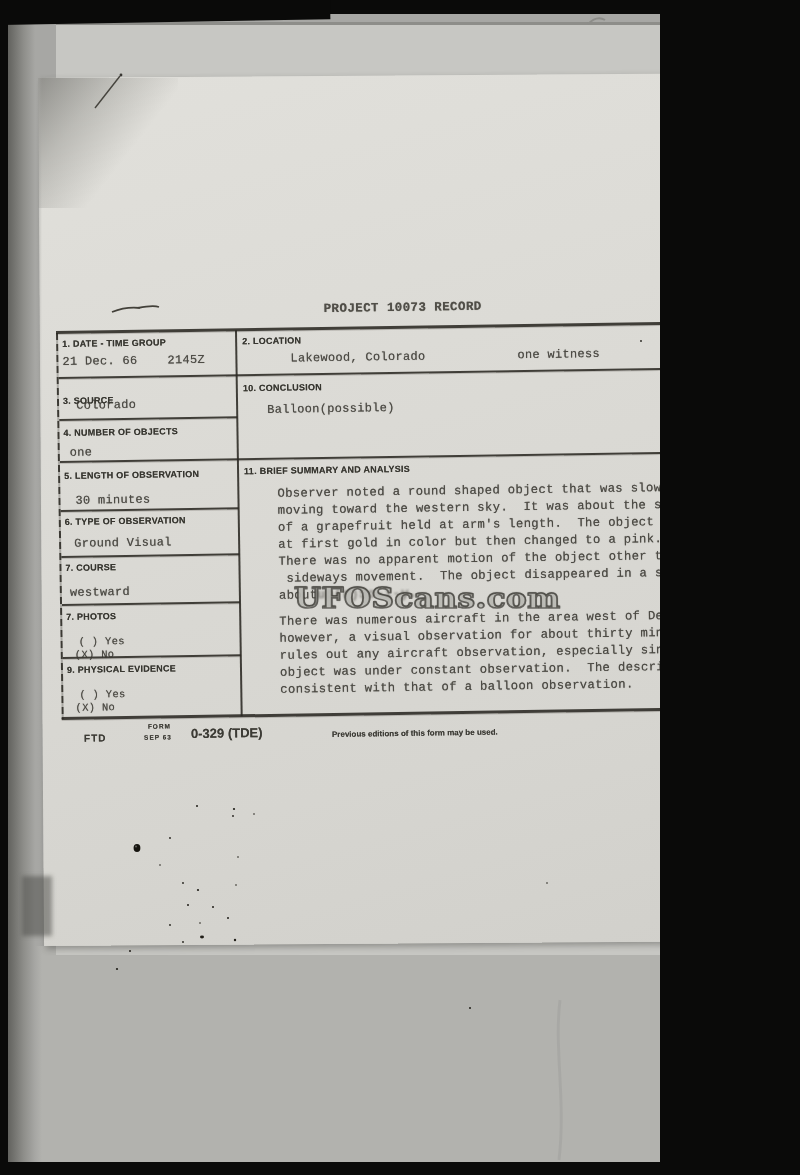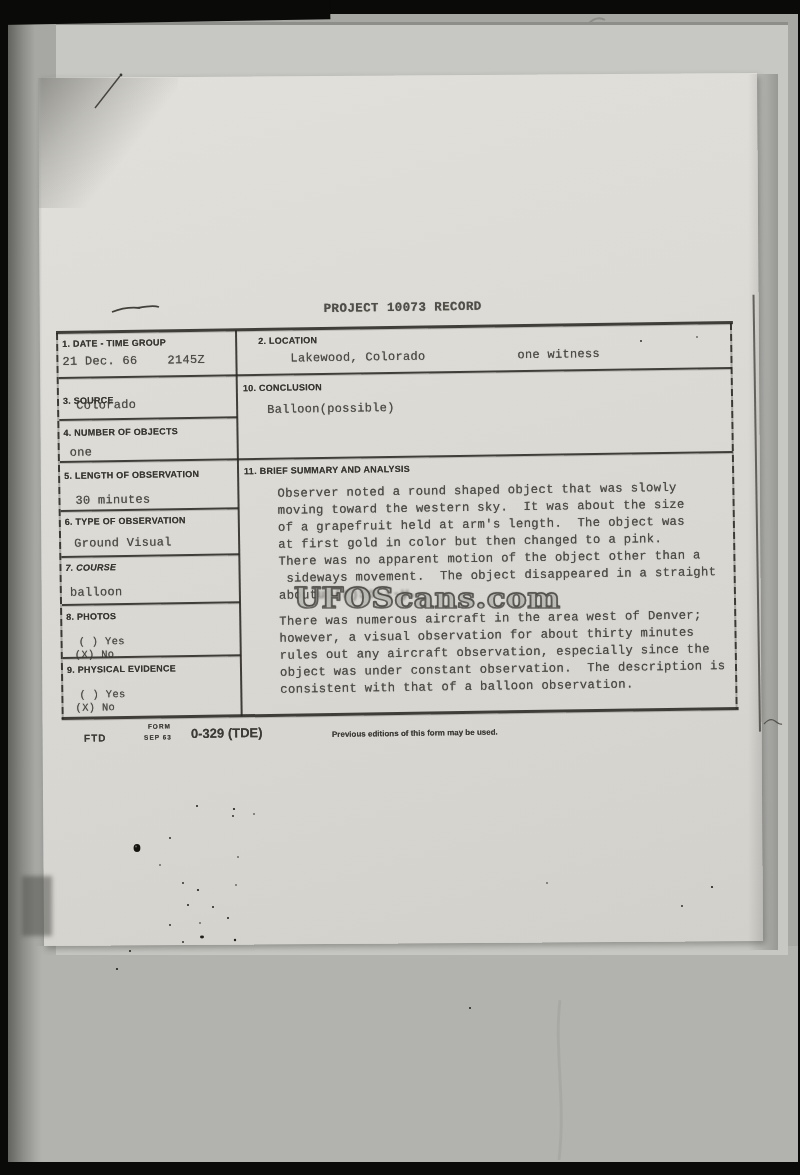--- a/index.html
+++ b/index.html
@@ -1,16 +1,16 @@
 <!DOCTYPE html>
 <html><head>
 <meta charset="utf-8">
 <style>
   html,body{margin:0;padding:0;background:#0a0a09;}
-  .scene{position:relative;width:800px;height:1175px;overflow:hidden;background:#0a0a09;
+  .scene{position:relative;width:660px;height:1175px;overflow:hidden;background:#0a0a09;
          font-family:"Liberation Sans",sans-serif;}
   .abs{position:absolute;}
   
   .scan-bg{left:6px;top:14px;width:792px;height:1149px;background:#a7a7a4;}
   .scan-bg-bottom{left:6px;top:946px;width:792px;height:217px;background:#b2b2ae;}
   .backing{left:56px;top:22px;width:732px;height:930px;background:#c7c7c3;border-top:3px solid #8d8d89;}
   .paper{left:38px;top:78px;width:719px;height:868px;
          background:linear-gradient(165deg,#e1e0db 0%,#dcdbd6 35%,#d6d5d0 75%,#d1d0cb 100%);
          transform:rotate(-0.4deg);transform-origin:0 0;
          box-shadow:2px 3px 6px rgba(40,40,38,0.35);}
@@ -89,43 +89,43 @@
       <div class="hl" style="left:0;top:177px;width:178px;"></div>
       <div class="hl" style="left:0;top:223px;width:178px;"></div>
       <div class="hl" style="left:0;top:271px;width:178px;"></div>
       <div class="hl" style="left:0;top:324px;width:178px;"></div>
 
       <div class="vl" style="left:695px;top:-28px;height:437px;width:1.6px;opacity:0.75;"></div>
 
       <div class="lbl" style="left:4px;top:6px;">1. DATE - TIME GROUP</div>
       <div class="typed" style="left:4px;top:22px;">21 Dec. 66    2145Z</div>
 
-      <div class="lbl" style="left:184px;top:6px;margin-left:16px;">2. LOCATION</div>
+      <div class="lbl" style="left:184px;top:6px;">2. LOCATION</div>
       <div class="typed" style="left:232px;top:22px;">Lakewood, Colorado</div>
       <div class="typed" style="left:459px;top:22px;">one witness</div>
 
       <div class="lbl" style="left:4px;top:63px;">3. SOURCE</div>
       <div class="typed" style="left:17px;top:66px;">Colorado</div>
 
       <div class="lbl" style="left:184px;top:53px;">10. CONCLUSION</div>
       <div class="typed" style="left:208px;top:73px;">Balloon(possible)</div>
 
       <div class="lbl" style="left:4px;top:95px;">4. NUMBER OF OBJECTS</div>
       <div class="typed" style="left:10px;top:113px;">one</div>
 
       <div class="lbl" style="left:4px;top:138px;">5. LENGTH OF OBSERVATION</div>
       <div class="typed" style="left:15px;top:161px;">30 minutes</div>
 
       <div class="lbl" style="left:4px;top:184px;">6. TYPE OF OBSERVATION</div>
       <div class="typed" style="left:13px;top:204px;">Ground Visual</div>
 
-      <div class="lbl" style="left:4px;top:230px;font-style:italic;">7. COURSE</div>
-      <div class="typed" style="left:8px;top:253px;">balloon</div>
+      <div class="lbl" style="left:4px;top:230px;">7. COURSE</div>
+      <div class="typed" style="left:8px;top:253px;">westward</div>
 
-      <div class="lbl" style="left:4px;top:279px;">8. PHOTOS</div>
+      <div class="lbl" style="left:4px;top:279px;">7. PHOTOS</div>
       <div class="typed" style="left:16px;top:303px;font-size:10.5px;">( ) Yes</div>
       <div class="typed" style="left:12px;top:316px;font-size:10.5px;">(X) No</div>
 
       <div class="lbl" style="left:4px;top:332px;">9. PHYSICAL EVIDENCE</div>
       <div class="typed" style="left:16px;top:356px;font-size:10.5px;">( ) Yes</div>
       <div class="typed" style="left:12px;top:369px;font-size:10.5px;">(X) No</div>
 
       <div class="lbl" style="left:184px;top:136px;">11. BRIEF SUMMARY AND ANALYSIS</div>
       <div class="typed para" style="left:217px;top:156px;">Observer noted a round shaped object that was slowly
 moving toward the western sky.  It was about the size

